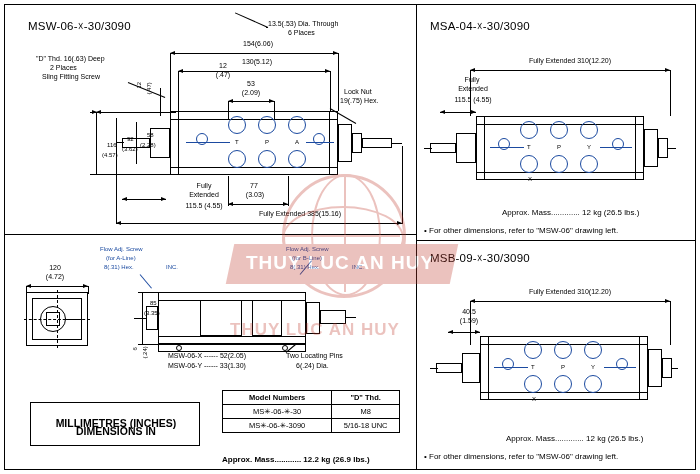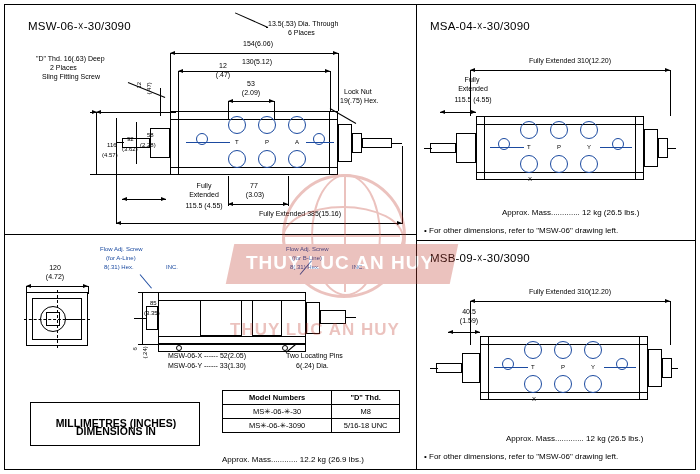--- a/index.html
+++ b/index.html
@@ -240,21 +240,21 @@
       <td>5/16-18 UNC</td>
     </tr>
   </tbody>
     </table>
 
   <div class="dimbox" style="left:30px;top:402px;width:170px;height:44px;">
     <div class="t-md" style="position:relative;left:0;top:14px;width:170px;text-align:center;font-size:10.5px;font-weight:bold;">MILLIMETRES (INCHES)</div>
     <div class="t-md" style="position:relative;left:0;top:10px;width:170px;text-align:center;font-size:10.5px;font-weight:bold;">DIMENSIONS IN</div>
   </div>
 
-  <div class="t-md" style="left:222px;top:455px;">Approx. Mass............ 12.2 kg (26.9 lbs.)</div>
+  <div class="t-md" style="left:222px;top:455px;font-weight:bold;">Approx. Mass............ 12.2 kg (26.9 lbs.)</div>
 
   <div class="ttl" style="left:430px;top:20px;">
     <span>MSA-04-</span><span style="font-size:11px;">☓</span><span>-30/3090</span>
   </div>
 
   <div class="t-sm t-c" style="left:490px;top:57px;width:160px;">Fully Extended 310(12.20)</div>
   <div class="ln arrL arrR" style="left:470px;top:70px;width:200px;height:1px;"></div>
   <div class="ln" style="left:470px;top:70px;width:1px;height:46px;"></div>
   <div class="ln" style="left:670px;top:70px;width:1px;height:46px;"></div>
 

